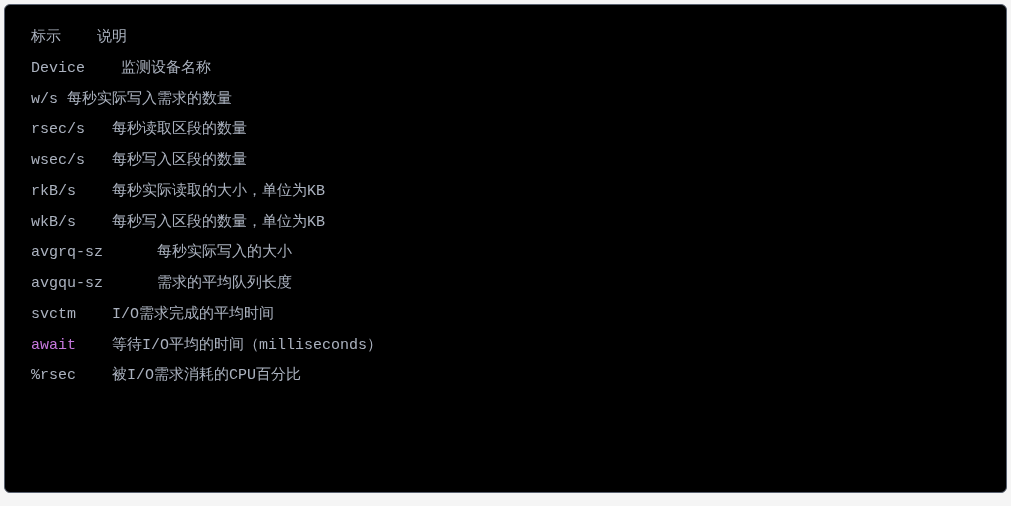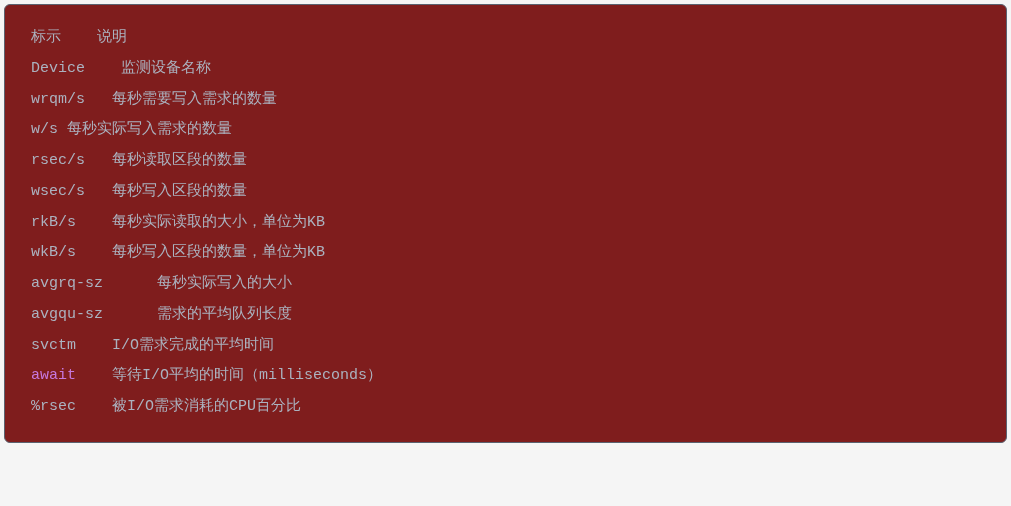--- a/index.html
+++ b/index.html
@@ -7,45 +7,44 @@
       padding: 0;
       box-sizing: border-box;
     }
     body {
       background: #f5f5f5;
       padding: 4px;
       font-family: "Consolas", "Monaco", "Courier New", monospace;
       font-size: 15px;
     }
     .code-block {
-      background: #7f1d1d;
+      background: #000000;
       border: 1px solid #5a6270;
       border-radius: 6px;
       padding: 18px 26px;
       color: #abb2bf;
       line-height: 2.05;
       width: 1003px;
-      height: 439px;
+      height: 489px;
     }
     .line {
       white-space: pre;
       font-family: "Consolas", "Monaco", "Courier New", monospace;
     }
     .keyword {
       color: #c678dd;
     }
   </style>
 </head>
 <body>
 
 <div class="code-block">
   <div id="lines-container">
       <div class="line">标示    说明</div>
       <div class="line">Device    监测设备名称</div>
-      <div class="line">wrqm/s   每秒需要写入需求的数量</div>
       <div class="line">w/s 每秒实际写入需求的数量</div>
       <div class="line">rsec/s   每秒读取区段的数量</div>
       <div class="line">wsec/s   每秒写入区段的数量</div>
       <div class="line">rkB/s    每秒实际读取的大小，单位为KB</div>
       <div class="line">wkB/s    每秒写入区段的数量，单位为KB</div>
       <div class="line">avgrq-sz      每秒实际写入的大小</div>
       <div class="line">avgqu-sz      需求的平均队列长度</div>
       <div class="line">svctm    I/O需求完成的平均时间</div>
       <div class="line"><span class="keyword">await</span><span>    等待I/O平均的时间（milliseconds）</span></div>
       <div class="line">%rsec    被I/O需求消耗的CPU百分比</div>

